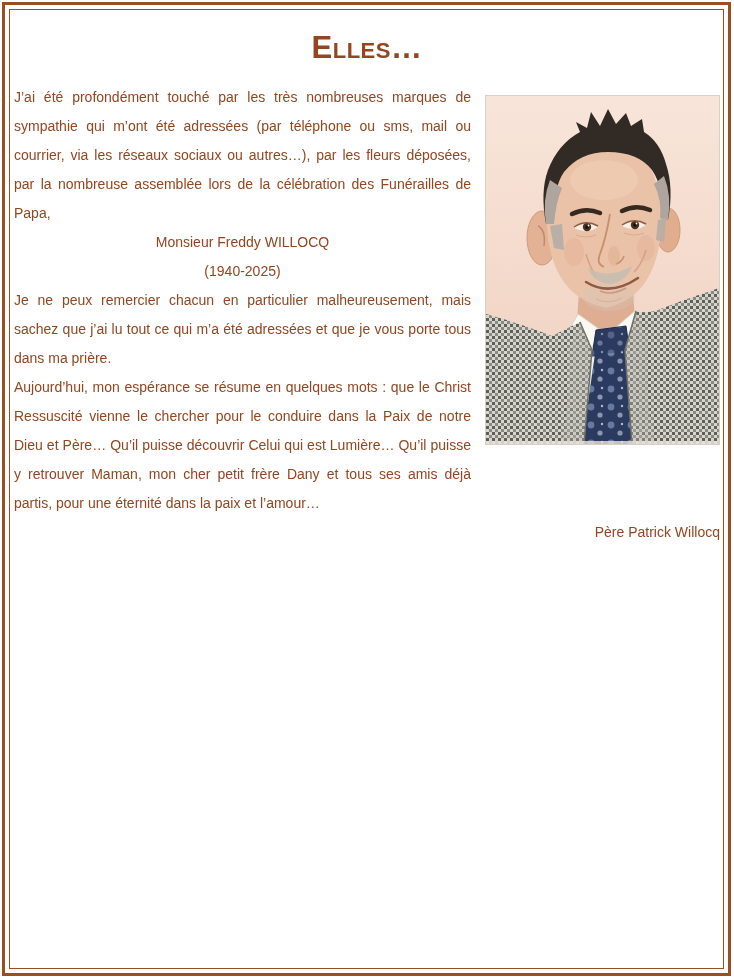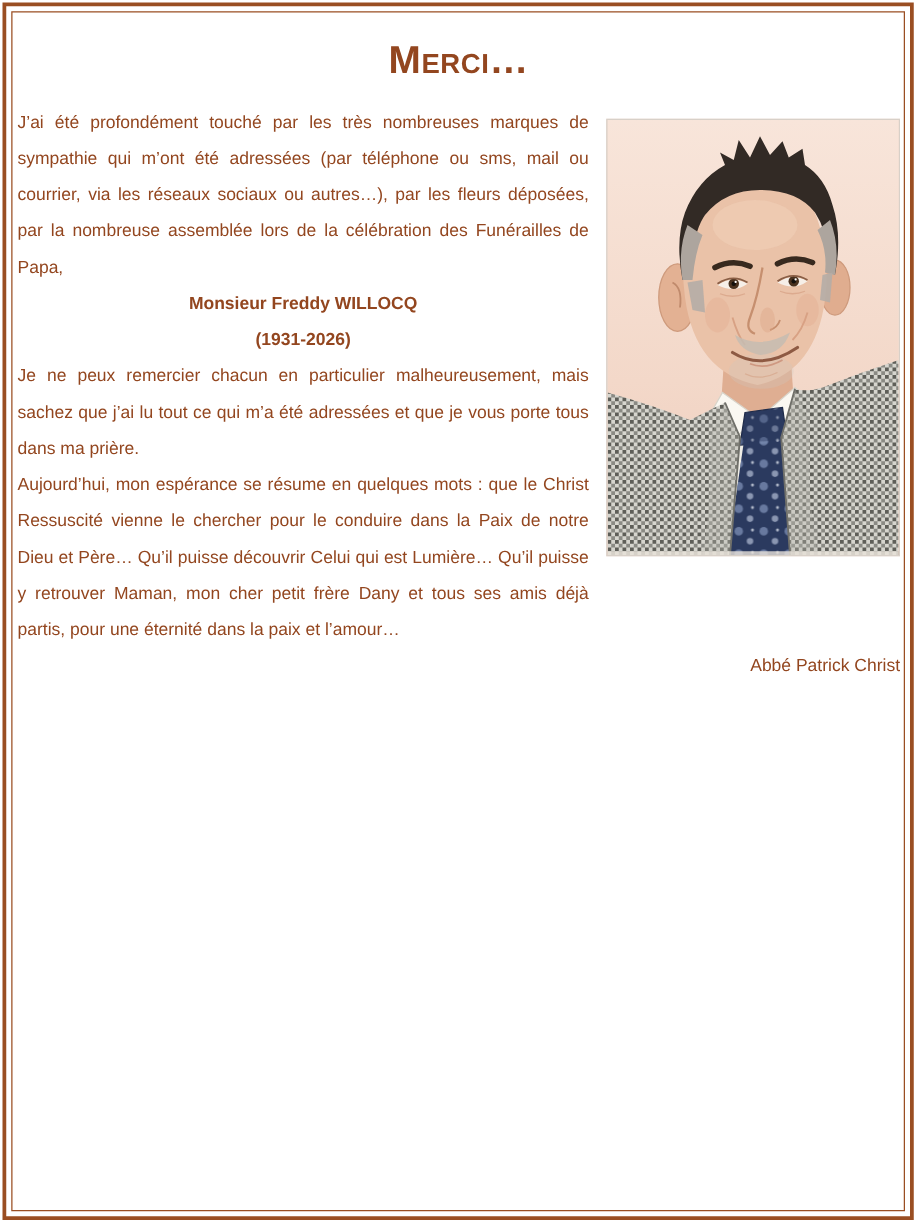--- a/index.html
+++ b/index.html
@@ -37,21 +37,21 @@
     font-variant: small-caps;
     letter-spacing: 0.5px;
   }
 
   .body-text { font-size: 14px; line-height: 29px; }
   .body-text p { margin: 0; }
 
   .just   { text-align: justify; text-justify: inter-word; }
   .center { text-align: center; }
   .right  { text-align: right; }
-  .bold   { font-weight: 700; }
+  .bold   { font-weight: 400; }
   .gap    { margin-top: 29px; }
 
   .photo {
     float: right;
     width: 233px;
     height: 348px;
     margin: 12px 0 40px 14px;
     background: var(--photo-bg);
     border: 1px solid #d8d0c8;
     overflow: hidden;
@@ -59,21 +59,21 @@
   .photo svg { display: block; }
 </style>
 </head>
 <body>
 
 <div class="page" style="--text-color: #93461f; --border-color: #9a4e22; --photo-bg: #f5dfd3;">
   <div class="frame frame-outer"></div>
   <div class="frame frame-inner"></div>
 
   <div class="content">
-    <h1 class="title">Merci…</h1>
+    <h1 class="title">Elles…</h1>
 
     <div class="body-text">
 
       <figure class="photo" role="img" aria-label="Portrait d’un homme souriant, cheveux courts gris-bruns, veste pied-de-poule grise, chemise blanche et cravate bleu marine à motifs">
         <svg width="233" height="348" viewBox="0 0 233 348" xmlns="http://www.w3.org/2000/svg">
           <defs>
             <linearGradient id="bg" x1="0" y1="0" x2="0" y2="1">
               <stop offset="0" stop-color="#f8e5da"></stop>
               <stop offset="0.6" stop-color="#f3d8c9"></stop>
               <stop offset="1" stop-color="#eeccbc"></stop>
@@ -155,23 +155,23 @@
           <path d="M100 186 Q124 201 152 182" fill="none" stroke="#8e5a43" stroke-width="2.5" stroke-linecap="round"></path>
           <path d="M114 195 Q126 200 140 192" fill="none" stroke="#c98d75" stroke-width="1.5" opacity="0.8"></path>
           <path d="M110 203 Q122 209 136 202" fill="none" stroke="#d3a083" stroke-width="1" opacity="0.6"></path>
 
           <rect x="0" y="345" width="233" height="3" fill="#e8e2da" opacity="0.8"></rect>
         </svg>
       </figure>
 
       <p class="just">J’ai été profondément touché par les très nombreuses marques de sympathie qui m’ont été adressées (par téléphone ou sms, mail ou courrier, via les réseaux sociaux ou autres…), par les fleurs déposées, par la nombreuse assemblée lors de la célébration des Funérailles de Papa,</p>
       <p class="center bold">Monsieur Freddy WILLOCQ</p>
-      <p class="center bold">(1931-2026)</p>
+      <p class="center bold">(1940-2025)</p>
 
       <p class="just gap">Je ne peux remercier chacun en particulier malheureusement, mais sachez que j’ai lu tout ce qui m’a été adressées et que je vous porte tous dans ma prière.</p>
 
 
       <p class="just gap">Aujourd’hui, mon espérance se résume en quelques mots&nbsp;: que le Christ Ressuscité vienne le chercher pour le conduire dans la Paix de notre Dieu et Père… Qu’il puisse découvrir Celui qui est Lumière… Qu’il puisse y retrouver Maman, mon cher petit frère Dany et tous ses amis déjà partis, pour une éternité dans la paix et l’amour…</p>
-      <p class="right">Abbé Patrick Christ</p>
+      <p class="right">Père Patrick Willocq</p>
 
     </div>
   </div>
 </div>
 
 </body></html>

